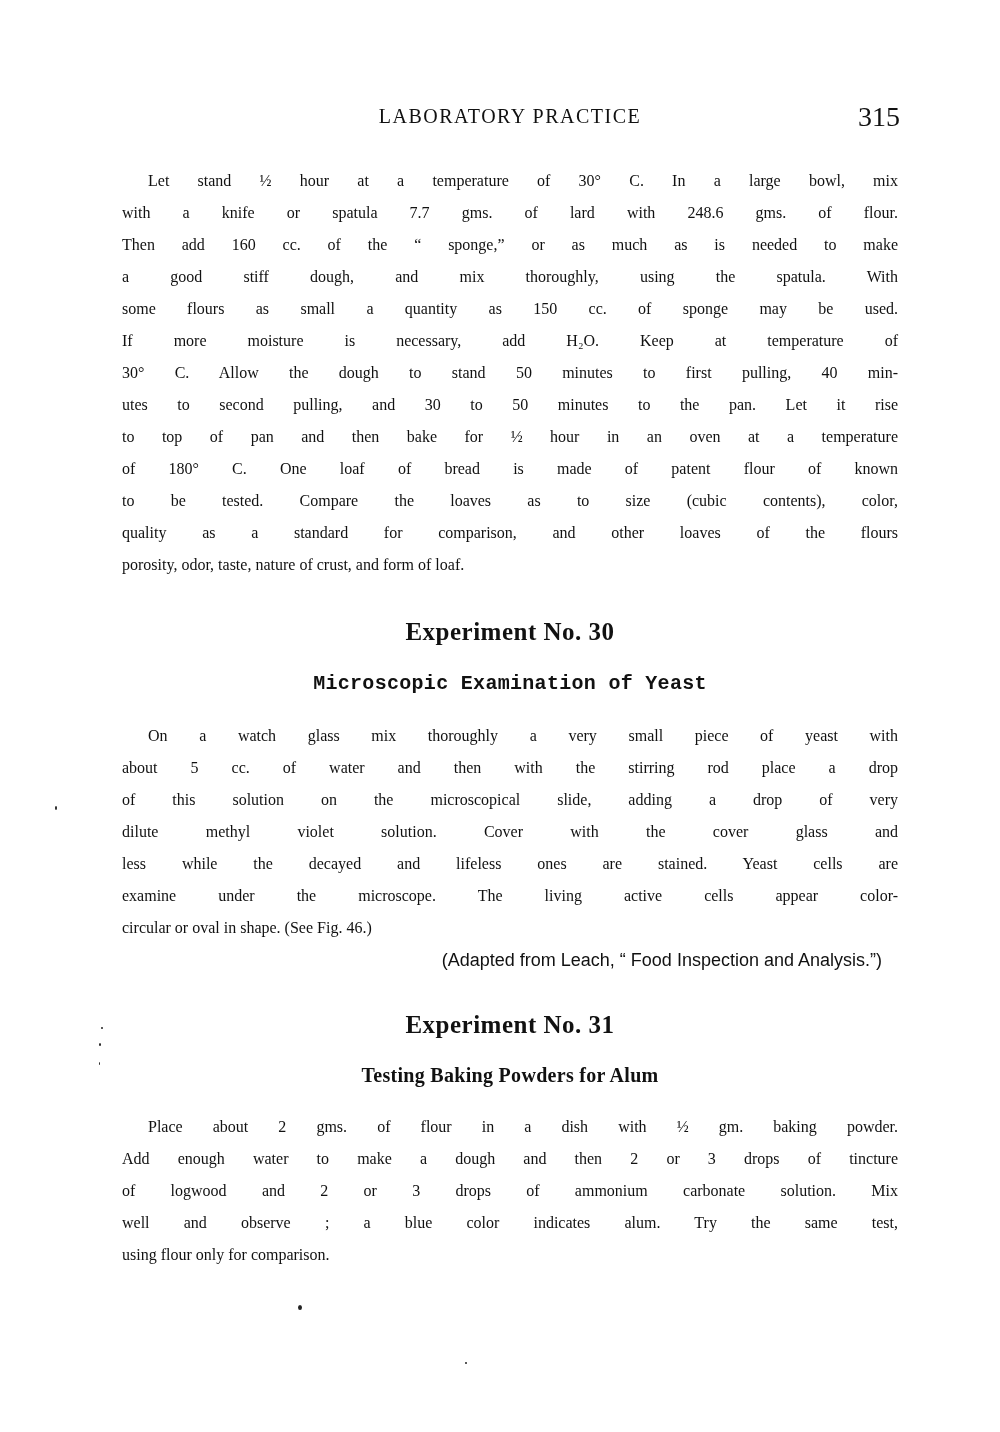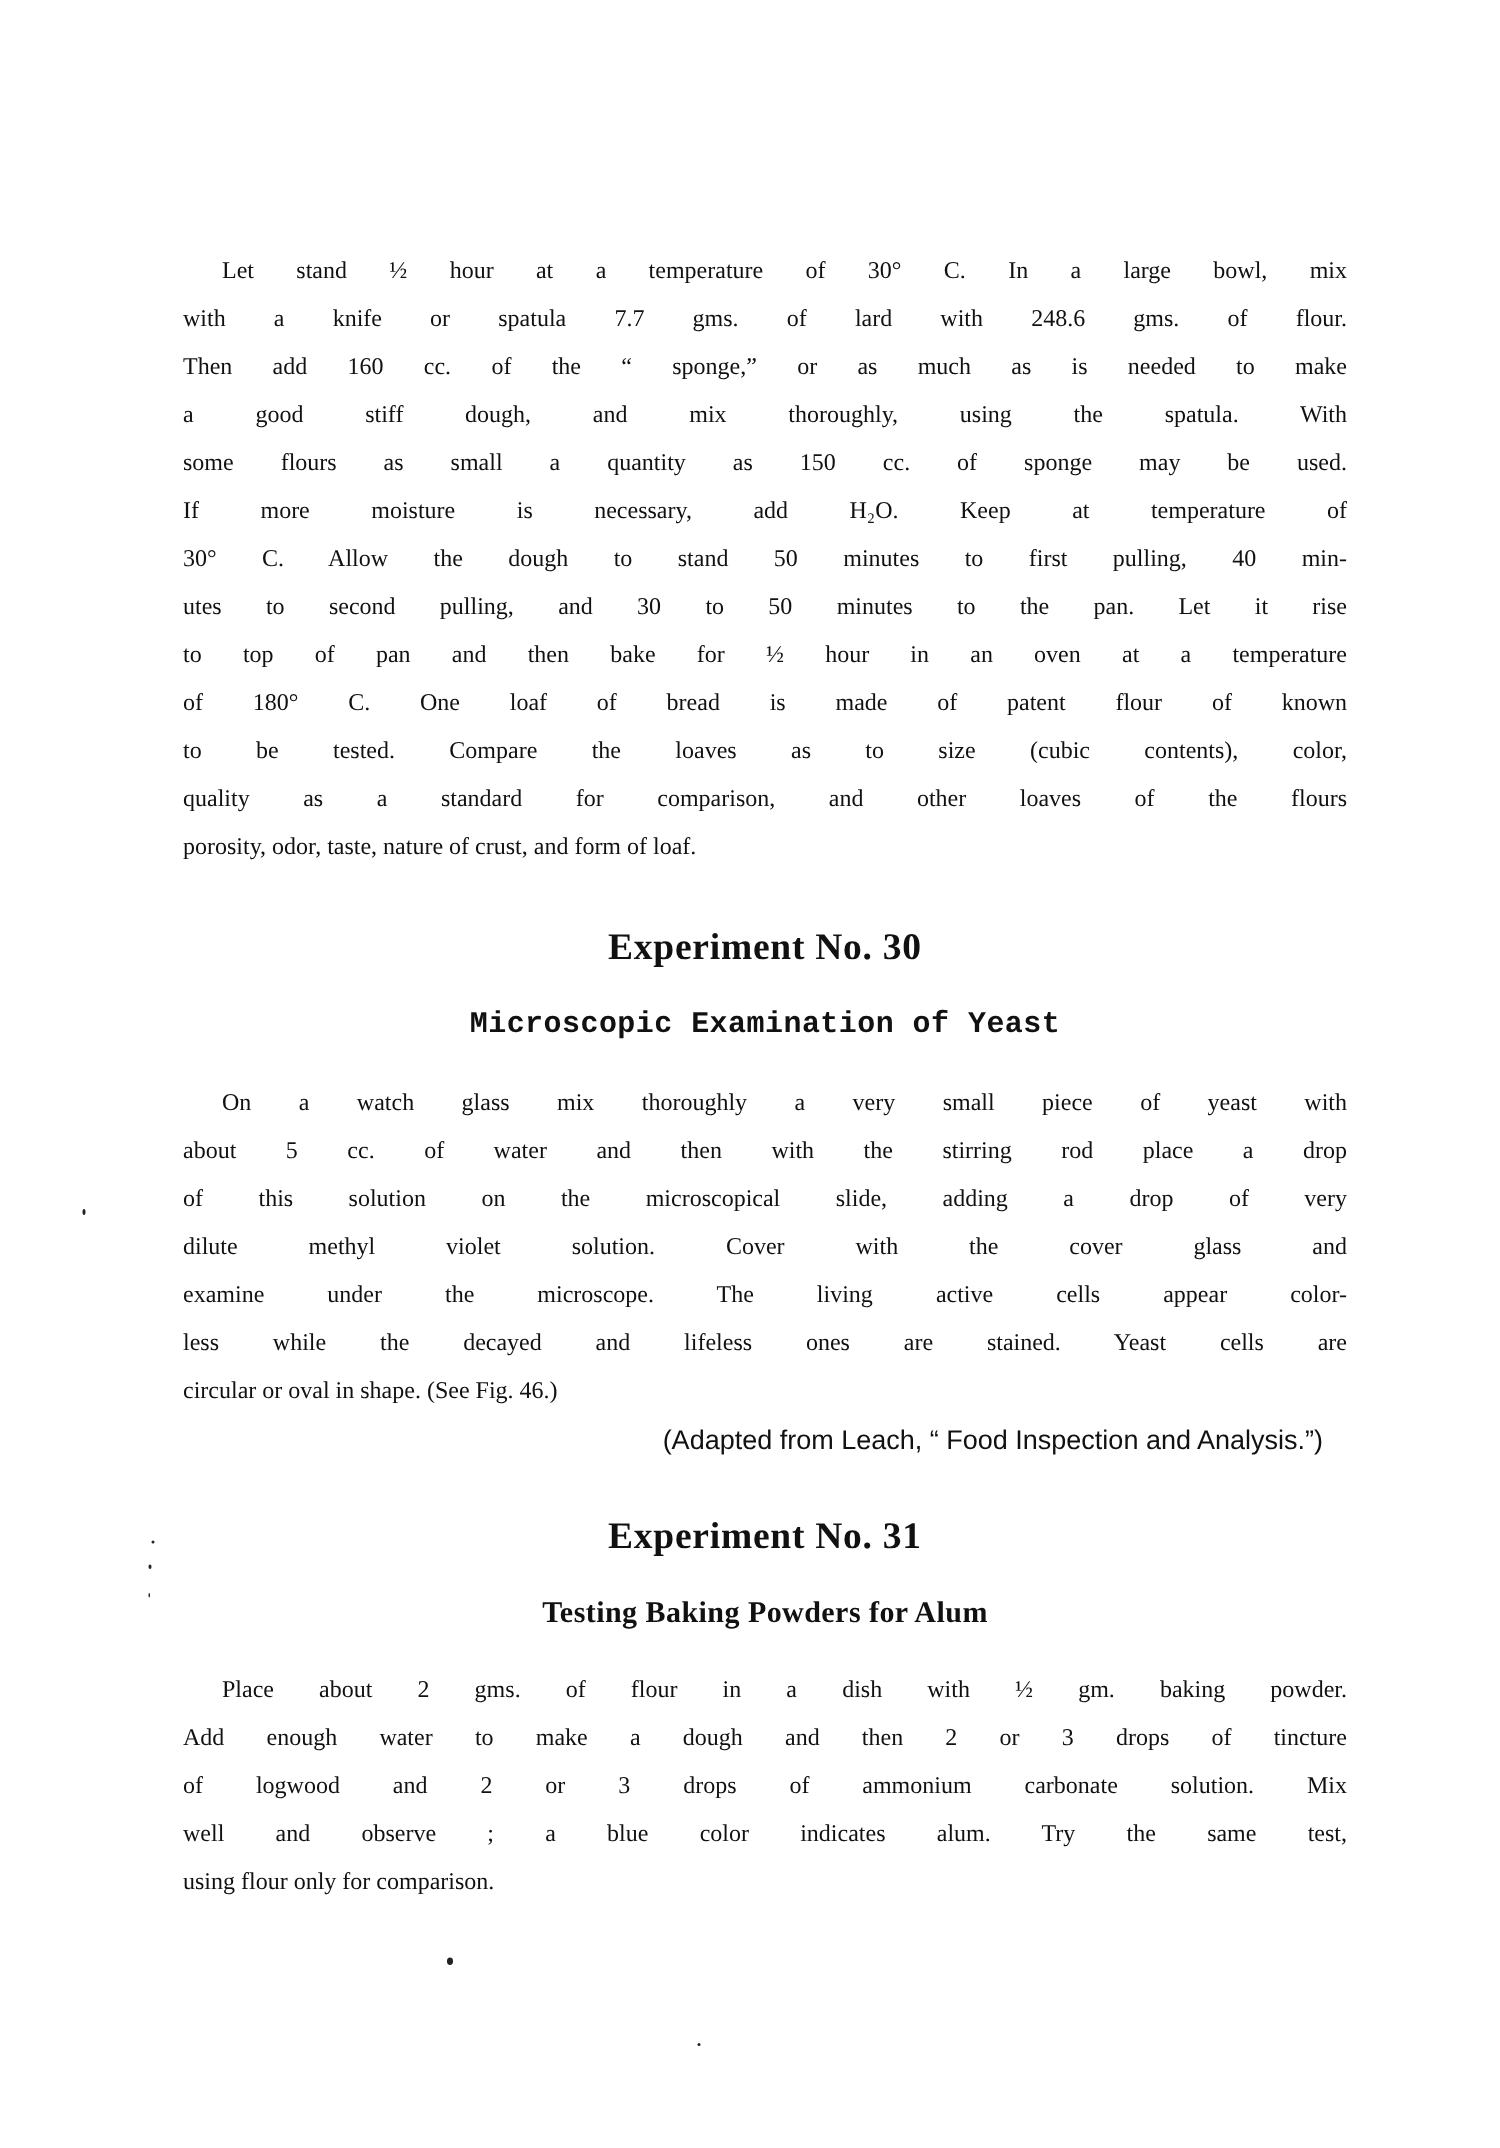--- a/index.html
+++ b/index.html
@@ -90,20 +90,24 @@
     position: absolute;
     background: #222;
     border-radius: 50%;
   }
 </style>
 </head>
 <body>
 
 <div class="page">
 
+  <div class="running-head">
+    <div class="running-title">LABORATORY PRACTICE</div>
+    <div class="page-number">315</div>
+  </div>
 
   <div class="body-block" style="top:165px;">
     <span class="line indent">Let stand ½ hour at a temperature of 30° C.  In a large bowl, mix</span>
     <span class="line">with a knife or spatula 7.7 gms. of lard with 248.6 gms. of flour.</span>
     <span class="line">Then add 160 cc. of the “ sponge,” or as much as is needed to make</span>
     <span class="line">a good stiff dough, and mix thoroughly, using the spatula.  With</span>
     <span class="line">some flours as small a quantity as 150 cc. of sponge may be used.</span>
     <span class="line">If more moisture is necessary, add H₂O.  Keep at temperature of</span>
     <span class="line">30° C.  Allow the dough to stand 50 minutes to first pulling, 40 min-</span>
     <span class="line">utes to second pulling, and 30 to 50 minutes to the pan.  Let it rise</span>
@@ -115,22 +119,22 @@
   </div>
 
   <div class="heading exp" style="top:618px;">Experiment No. 30</div>
   <div class="heading sub" style="top:672px;font-family:Liberation Mono, monospace;">Microscopic Examination of Yeast</div>
 
   <div class="body-block" style="top:720px;">
     <span class="line indent">On a watch glass mix thoroughly a very small piece of yeast with</span>
     <span class="line">about 5 cc. of water and then with the stirring rod place a drop</span>
     <span class="line">of this solution on the microscopical slide, adding a drop of very</span>
     <span class="line">dilute methyl violet solution.  Cover with the cover glass and</span>
+    <span class="line">less while the decayed and lifeless ones are stained.  Yeast cells are</span>
     <span class="line">examine under the microscope.  The living active cells appear color-</span>
-    <span class="line">less while the decayed and lifeless ones are stained.  Yeast cells are</span>
     <span class="line last">circular or oval in shape.  (See Fig. 46.)</span>
   </div>
 
   <div class="attribution">(Adapted from Leach, “ Food Inspection and Analysis.”)</div>
 
   <div class="heading exp" style="top:1011px;">Experiment No. 31</div>
   <div class="heading sub" style="top:1064px;">Testing Baking Powders for Alum</div>
 
   <div class="body-block" style="top:1111px;">
     <span class="line indent">Place about 2 gms. of flour in a dish with ½ gm. baking powder.</span>

